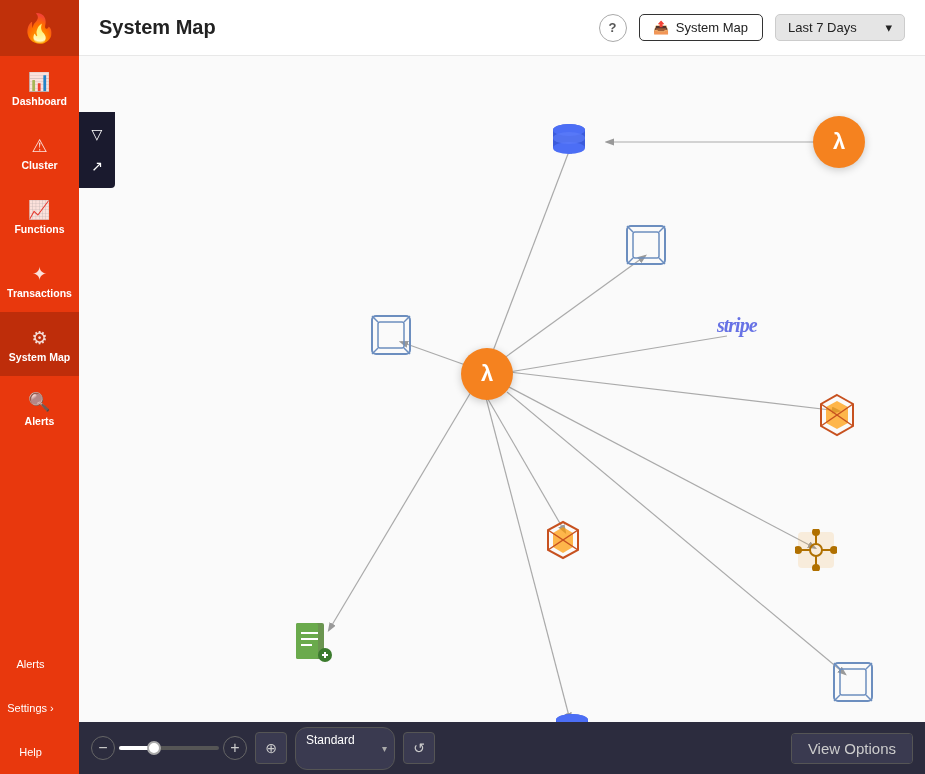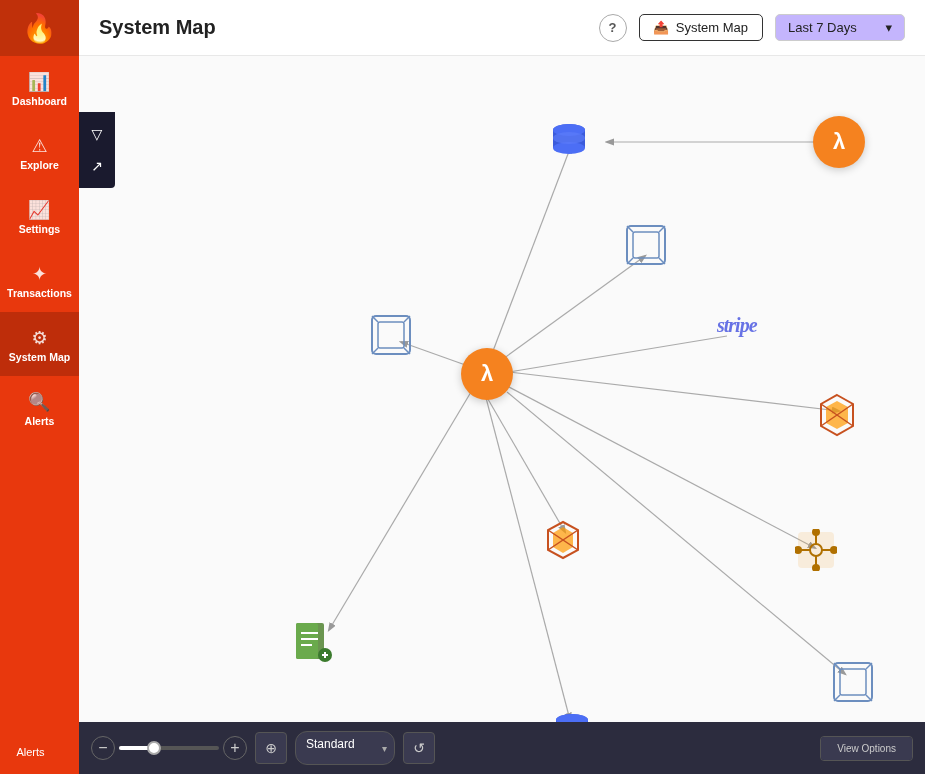--- a/index.html
+++ b/index.html
@@ -103,21 +103,21 @@
       font-weight: 500;
     }
     .header-time {
       display: flex; align-items: center; gap: 8px;
       border: 1.5px solid #ccc;
       border-radius: 5px;
       padding: 5px 12px;
       font-size: 13px;
       color: #222;
       cursor: pointer;
-      background: #c4b5fd;
+      background: #e5e5e5;
       min-width: 130px;
       justify-content: space-between;
     }
 
     
     .filter-panel {
       position: absolute;
       top: 56px;
       left: 0;
       width: 36px;
@@ -201,37 +201,37 @@
     }
     .zoom-slider-thumb {
       width: 14px; height: 14px; border-radius: 50%; background: white;
       position: absolute; top: -5px; left: 28px; border: 2px solid #aaa;
     }
     .zoom-slider-fill {
       height: 100%; background: white; border-radius: 2px; width: 30%;
     }
     .toolbar-select {
       background: #3a3a50; border: 1px solid #555; border-radius: 12px;
-      color: white; font-size: 12px; padding: 5px 24px 13px 10px;
+      color: white; font-size: 12px; padding: 5px 24px 22px 10px;
       cursor: pointer; appearance: none; -webkit-appearance: none;
       min-width: 100px; position: relative;
     }
     .toolbar-select-wrap { position: relative; display: flex; align-items: center; }
     .toolbar-select-arrow { position: absolute; right: 8px; color: #aaa; font-size: 10px; pointer-events: none; }
     .toolbar-icon-btn {
       width: 32px; height: 32px; border-radius: 4px;
       border: 1px solid #555; background: #3a3a50; color: #ccc;
       display: flex; align-items: center; justify-content: center;
       cursor: pointer; font-size: 14px;
     }
     .toolbar-spacer { flex: 1; }
     .toolbar-btn {
       padding: 6px 16px; border-radius: 4px;
       border: 1px solid #555; background: #3a3a50; color: #ccc;
-      font-size: 10px; cursor: pointer; white-space: nowrap;
+      font-size: 15px; cursor: pointer; white-space: nowrap;
     }
     .toolbar-btn-group {
       display: flex; align-items: center;
       border: 1px solid #555; border-radius: 4px; overflow: hidden;
     }
     .toolbar-btn-group .toolbar-btn {
       border: none; border-radius: 0; border-right: 1px solid #555;
     }
     .toolbar-btn-group .toolbar-btn:last-child { border-right: none; }
   </style>
@@ -242,42 +242,48 @@
   <div class="sidebar-logo">
     <span style="font-size:28px;">🔥</span>
   </div>
 
   <div class="sidebar-item">
     <span class="icon">📊</span>
     <span class="label">Dashboard</span>
   </div>
   <div class="sidebar-item">
     <span class="icon">⚠</span>
-    <span class="label">Explore</span>
+    <span class="label">Cluster</span>
   </div>
   <div class="sidebar-item">
     <span class="icon">📈</span>
-    <span class="label">Settings</span>
+    <span class="label">Functions</span>
   </div>
   <div class="sidebar-item">
     <span class="icon">✦</span>
     <span class="label">Transactions</span>
   </div>
   <div class="sidebar-item active">
     <span class="icon">⚙</span>
     <span class="label">System Map</span>
   </div>
   <div class="sidebar-item">
     <span class="icon">🔍</span>
     <span class="label">Alerts</span>
   </div>
 
   <div class="sidebar-bottom">
     <div class="sidebar-bottom-item">
       <span class="label">Alerts</span>
+    </div>
+    <div class="sidebar-bottom-item">
+      <span class="label">Settings ›</span>
+    </div>
+    <div class="sidebar-bottom-item">
+      <span class="label">Help</span>
     </div>
   </div>
 </div>
 
 <div class="main">
 
   <div class="header">
     <span class="header-title">System Map</span>
     <div class="header-help">
       <span>?</span>

